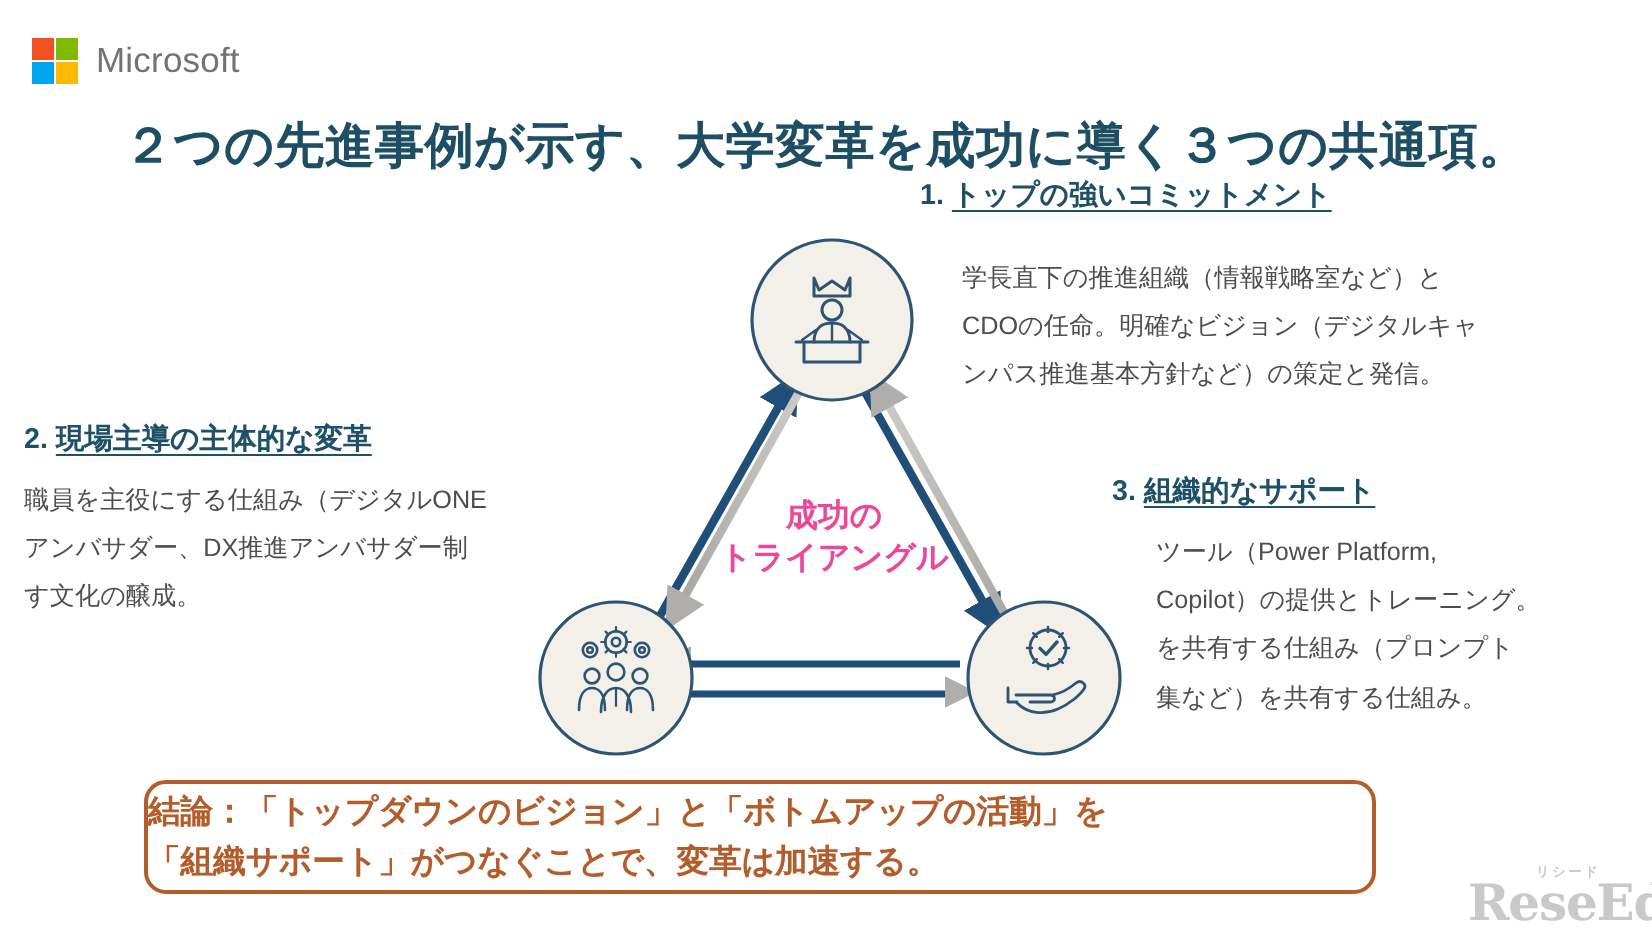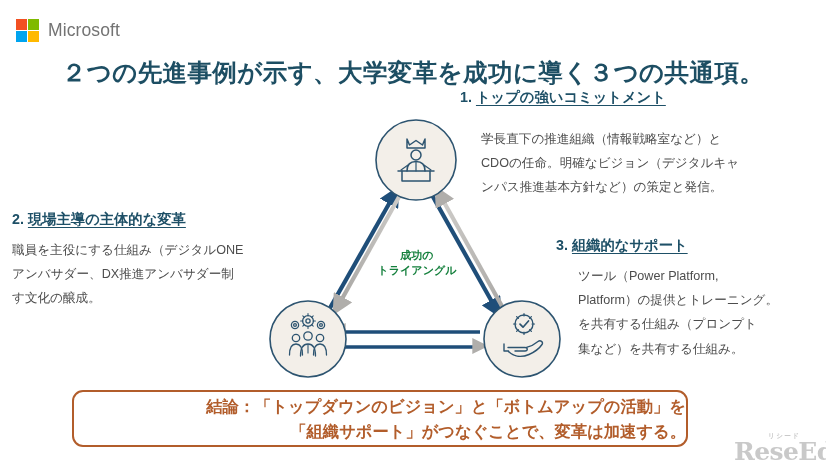--- a/index.html
+++ b/index.html
@@ -94,40 +94,40 @@
     width: 330px;
     height: 280px;
   }
   #diagram svg { display: block; }
   #center-label {
     position: absolute;
     left: 0;
     top: 138px;
     width: 330px;
     text-align: center;
-    font-size: 11px;
-    font-weight: bold;
-    color: #15803d;
+    font-size: 16px;
+    font-weight: bold;
+    color: #ec4899;
     line-height: 1.32;
     pointer-events: none;
   }
 
   
   #conclusion {
     position: absolute;
     left: 72px;
     top: 390px;
     width: 616px;
     height: 57px;
     border: 2.2px solid #b25d2b;
     border-radius: 11px;
     box-sizing: border-box;
     display: flex;
     flex-direction: column;
-    align-items: flex-end;
+    align-items: flex-start;
     justify-content: center;
     background: #ffffff;
   }
   #conclusion div {
     font-size: 16.3px;
     font-weight: bold;
     color: #b25d2b;
     line-height: 1.48;
     white-space: nowrap;
   }
@@ -200,21 +200,21 @@
       <div>す文化の醸成。</div>
     </div>
   </div>
 
   <div id="blk3">
     <div class="blk-head">
       <span class="num">3.</span><span class="ttl">組織的なサポート</span>
     </div>
     <div class="blk-body">
       <div>ツール（Power Platform,</div>
-      <div>Platform）の提供とトレーニング。</div>
+      <div>Copilot）の提供とトレーニング。</div>
       <div>を共有する仕組み（プロンプト</div>
       <div>集など）を共有する仕組み。</div>
     </div>
   </div>
 
   <div id="diagram">
     <svg width="330" height="280" viewBox="0 0 330 280" xmlns="http://www.w3.org/2000/svg">
       <defs>
         <marker id="mk-navy" markerWidth="5" markerHeight="5" refX="2.4" refY="2.5" orient="auto" markerUnits="strokeWidth">
           <path d="M0,0 L5,2.5 L0,5 z" fill="#1f4e79"></path>

